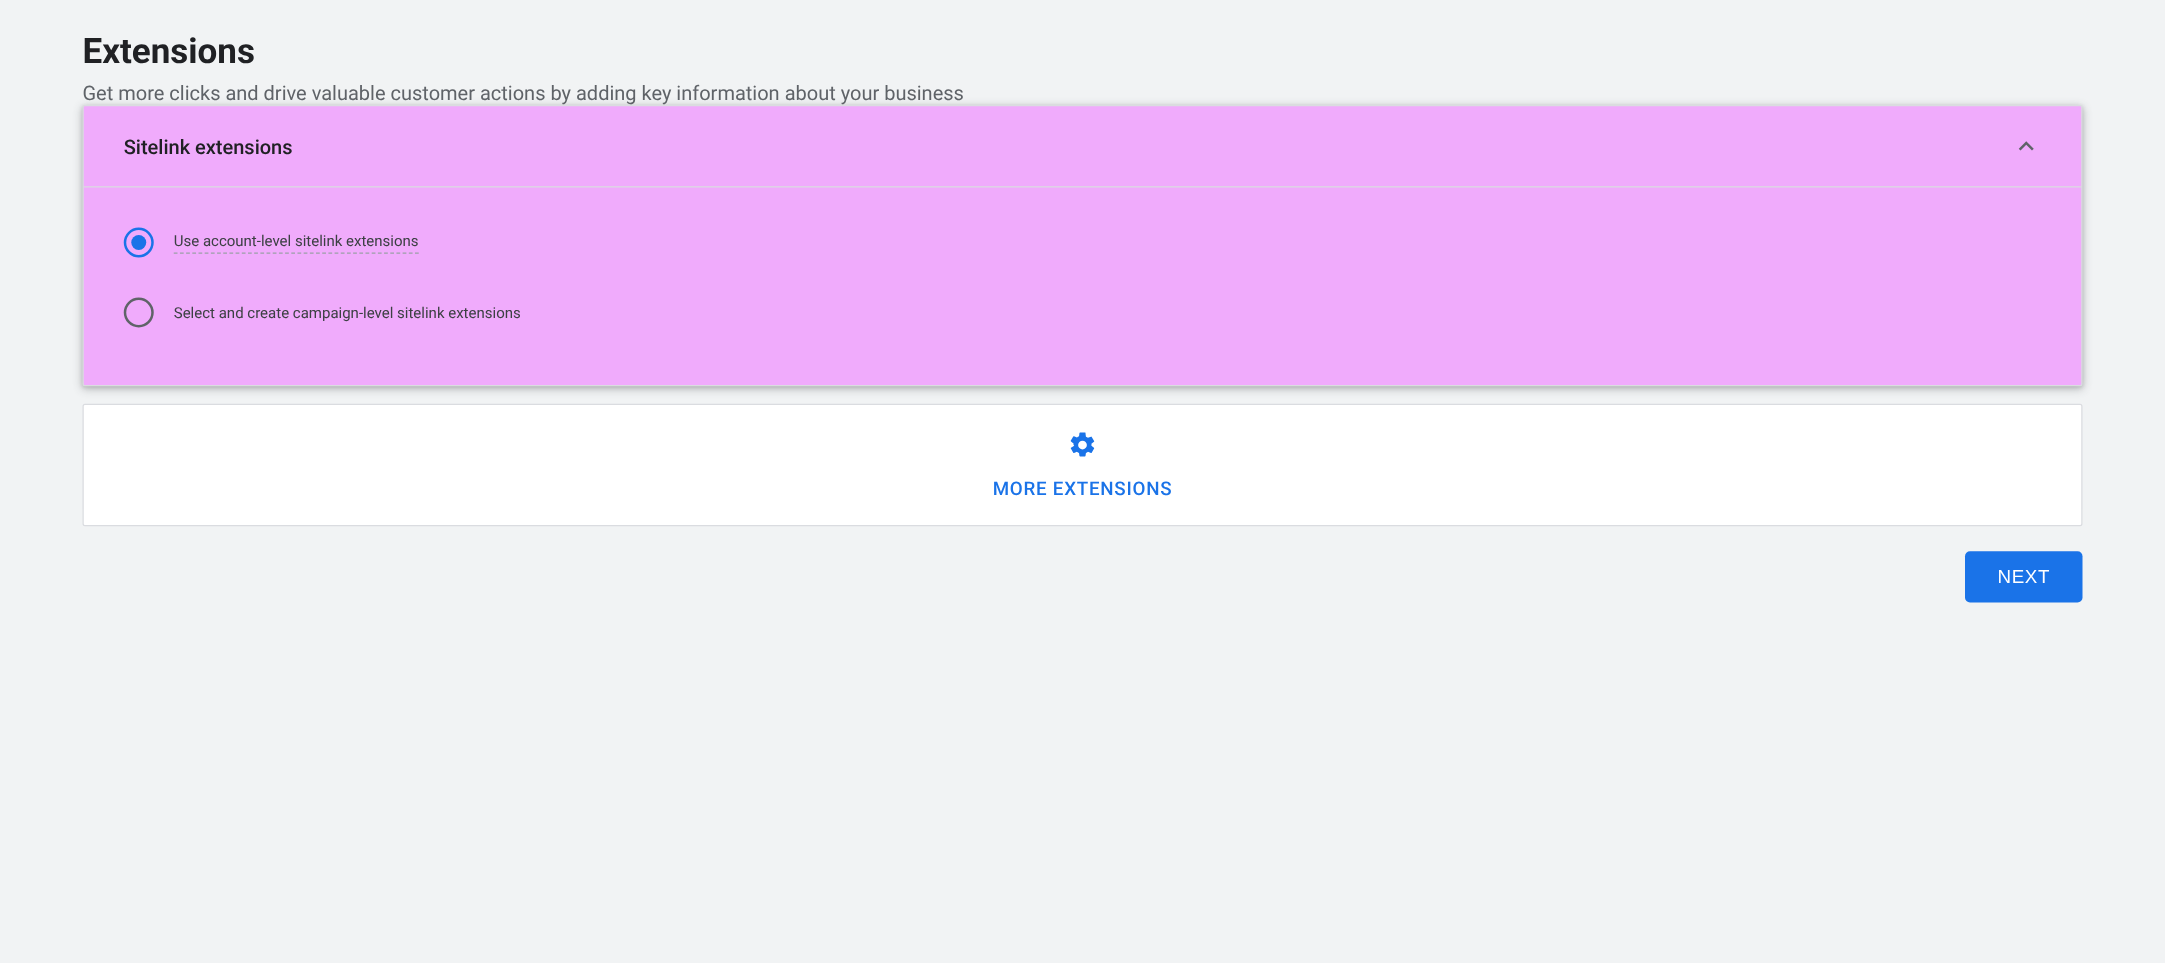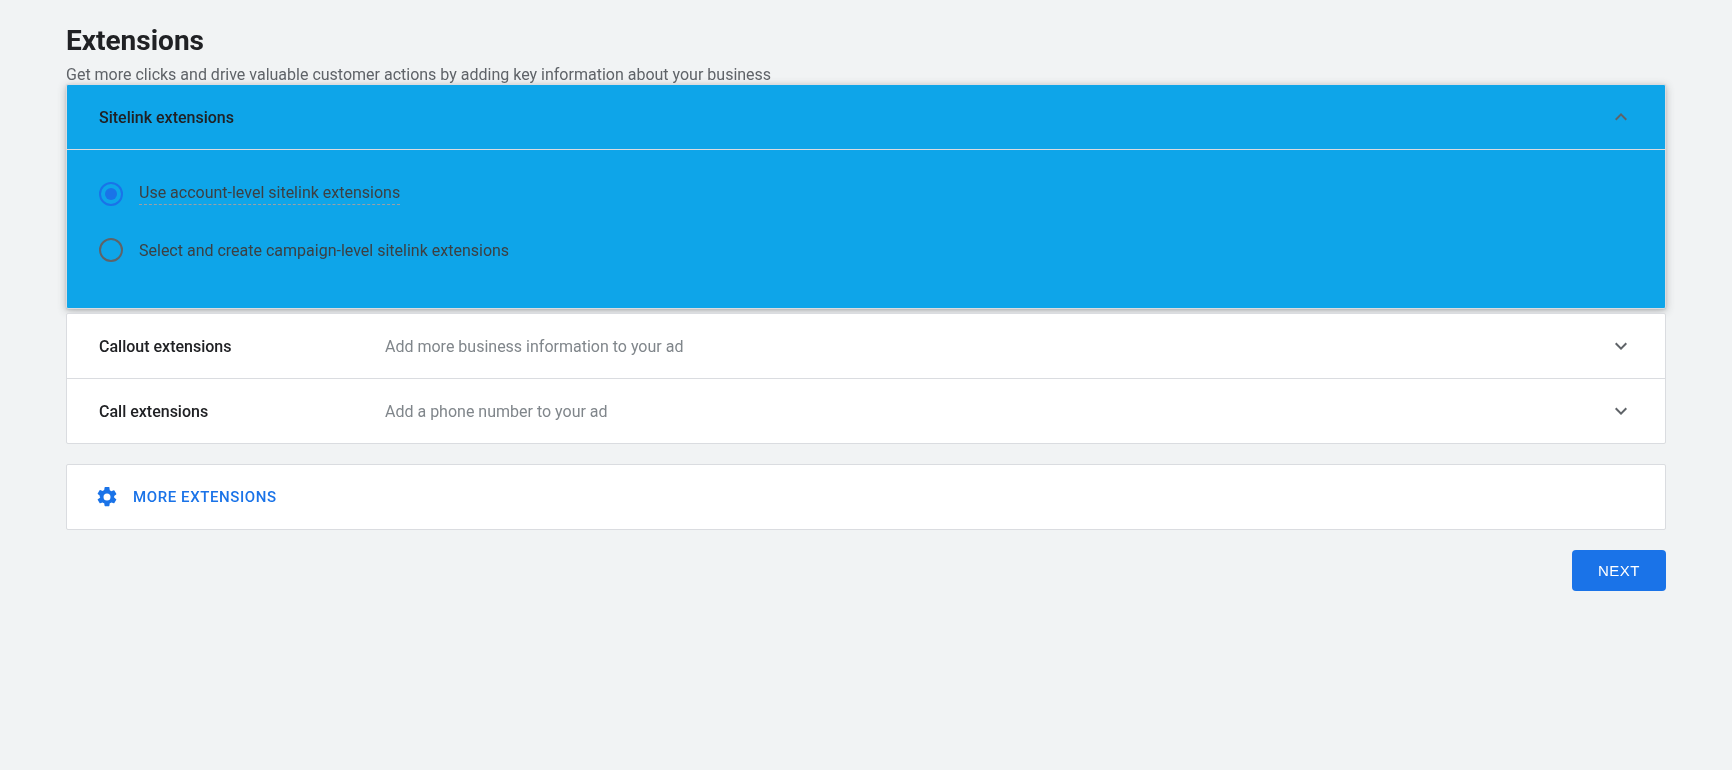--- a/index.html
+++ b/index.html
@@ -17,24 +17,24 @@
       font-size: 28px;
       font-weight: 700;
       color: #202124;
       margin-bottom: 8px;
     }
     .page-subtitle {
       font-size: 16px;
       color: #5f6368;
     }
     .card {
-      background: #0ea5e9;
+      background: #f0abfc;
       border: 1px solid #dadce0;
       border-radius: 2px;
-      margin-bottom: 4px;
+      margin-bottom: 14px;
     }
     .card.expanded {
       box-shadow: 0 2px 8px rgba(60,64,67,0.3), 0 1px 3px rgba(60,64,67,0.15);
     }
     .card-header {
       display: flex;
       align-items: center;
       padding: 20px 32px;
       cursor: pointer;
       border-bottom: 1px solid transparent;
@@ -87,21 +87,21 @@
     .radio.selected {
       border-color: #1a73e8;
     }
     .radio-dot {
       width: 12px;
       height: 12px;
       border-radius: 50%;
       background: #1a73e8;
     }
     .radio-label {
-      font-size: 16px;
+      font-size: 12px;
       color: #3c4043;
     }
     .radio-label.dotted {
       border-bottom: 1px dashed #9aa0a6;
       padding-bottom: 2px;
     }
     .collapsed-row {
       display: flex;
       align-items: center;
       padding: 20px 32px;
@@ -120,20 +120,21 @@
     .more-card {
       background: #fff;
       border: 1px solid #dadce0;
       border-radius: 2px;
       margin-bottom: 20px;
       padding: 20px 28px;
       display: flex;
       align-items: center;
       gap: 14px;
       cursor: pointer;
+      flex-direction: column;
     }
     .gear-icon {
       width: 24px;
       height: 24px;
       color: #1a73e8;
       flex-shrink: 0;
     }
     .more-label {
       font-size: 15px;
       font-weight: 500;
@@ -178,36 +179,20 @@
         </div>
         <span class="radio-label dotted">Use account-level sitelink extensions</span>
       </div>
       <div class="radio-row">
         <div class="radio"></div>
         <span class="radio-label">Select and create campaign-level sitelink extensions</span>
       </div>
     </div>
   </div>
 
-  <div class="group-card">
-    <div class="collapsed-row">
-      <div class="card-title">Callout extensions</div>
-      <div class="card-hint">Add more business information to your ad</div>
-      <svg class="chevron" viewBox="0 0 24 24">
-          <path fill="currentColor" d="M7.41 8.59 12 13.17l4.59-4.58L18 10l-6 6-6-6z"></path>
-        </svg>
-    </div>
-    <div class="collapsed-row">
-      <div class="card-title">Call extensions</div>
-      <div class="card-hint">Add a phone number to your ad</div>
-      <svg class="chevron" viewBox="0 0 24 24">
-          <path fill="currentColor" d="M7.41 8.59 12 13.17l4.59-4.58L18 10l-6 6-6-6z"></path>
-        </svg>
-    </div>
-  </div>
 
   <div class="more-card">
     <svg class="gear-icon" viewBox="0 0 24 24">
         <path fill="currentColor" d="M19.14 12.94a7.07 7.07 0 0 0 .06-.94 7.07 7.07 0 0 0-.06-.94l2.03-1.58a.5.5 0 0 0 .12-.64l-1.92-3.32a.5.5 0 0 0-.6-.22l-2.39.96a7.03 7.03 0 0 0-1.62-.94l-.36-2.54A.5.5 0 0 0 13.9 2h-3.84a.5.5 0 0 0-.49.42l-.36 2.54c-.58.24-1.12.56-1.62.94l-2.39-.96a.5.5 0 0 0-.6.22L2.68 8.48a.5.5 0 0 0 .12.64l2.03 1.58c-.04.31-.06.63-.06.94s.2.63.6.94L2.8 14.16a.5.5 0 0 0-.12.64l1.92 3.32c.13.22.39.31.6.22l2.39-.96c.5.38 1.04.7 1.62.94l.36 2.54c.4.24.25.42.49.42h3.84c.24 0 .45-.18.49-.42l.36-2.54c.58-.24 1.12-.56 1.62-.94l2.39.96c.22.09.47 0 .6-.22l1.92-3.32a.5.5 0 0 0-.12-.64l-2.03-1.58zM12 15.5A3.5 3.5 0 1 1 12 8.5a3.5 3.5 0 0 1 0 7z"></path>
       </svg>
     <span class="more-label">MORE EXTENSIONS</span>
   </div>
 
   <div class="footer">
     <button class="next-btn">NEXT</button>

